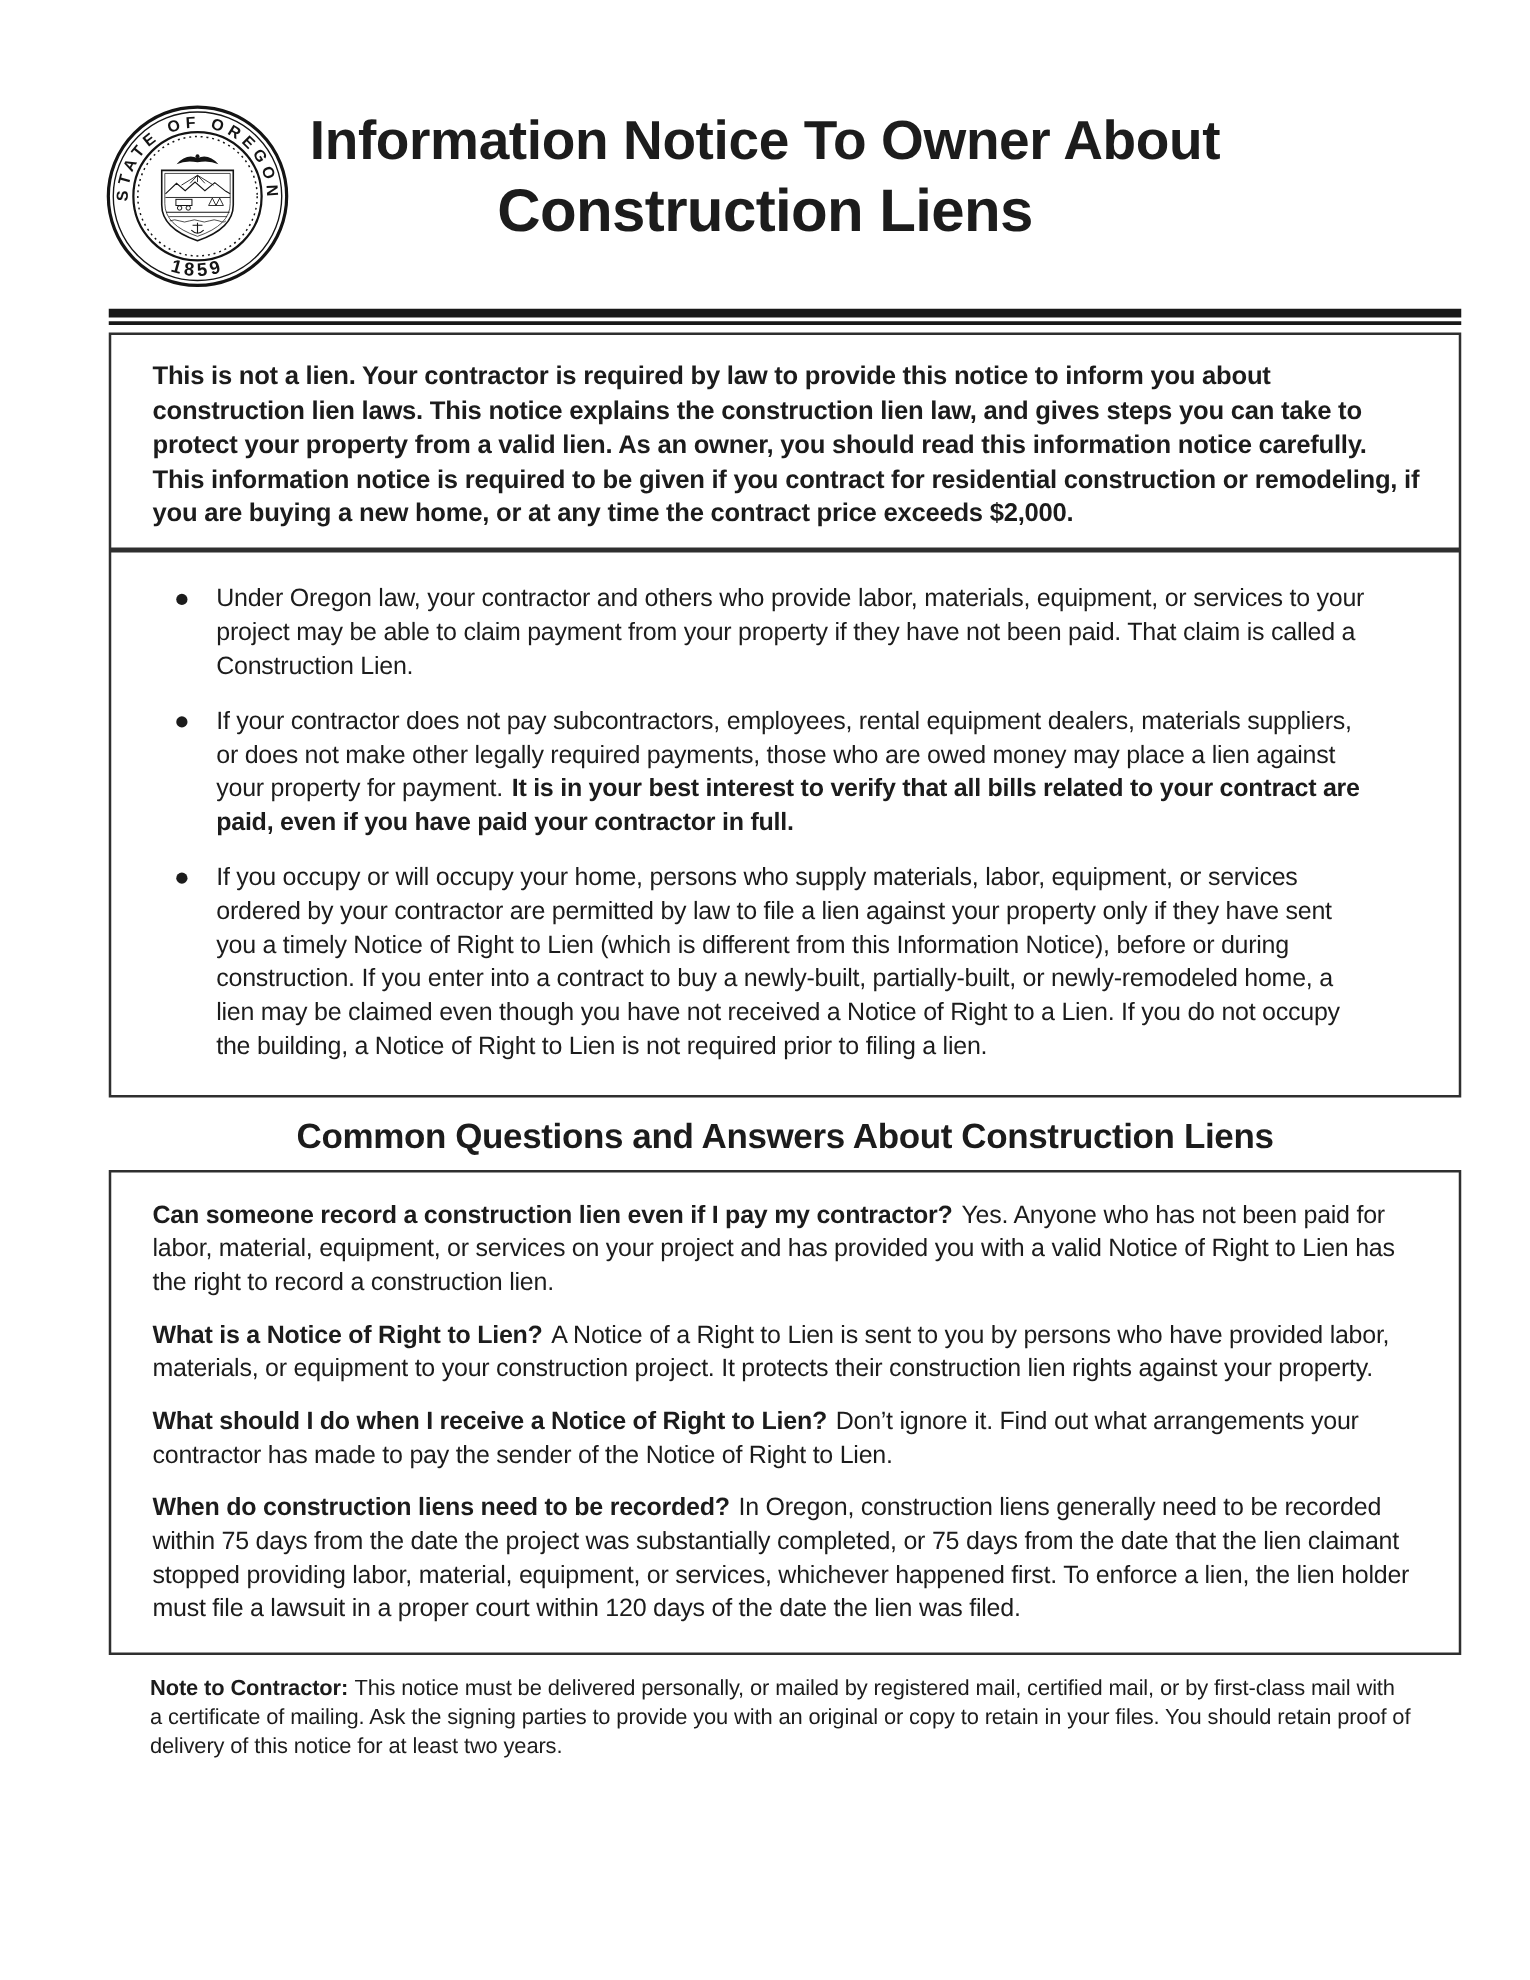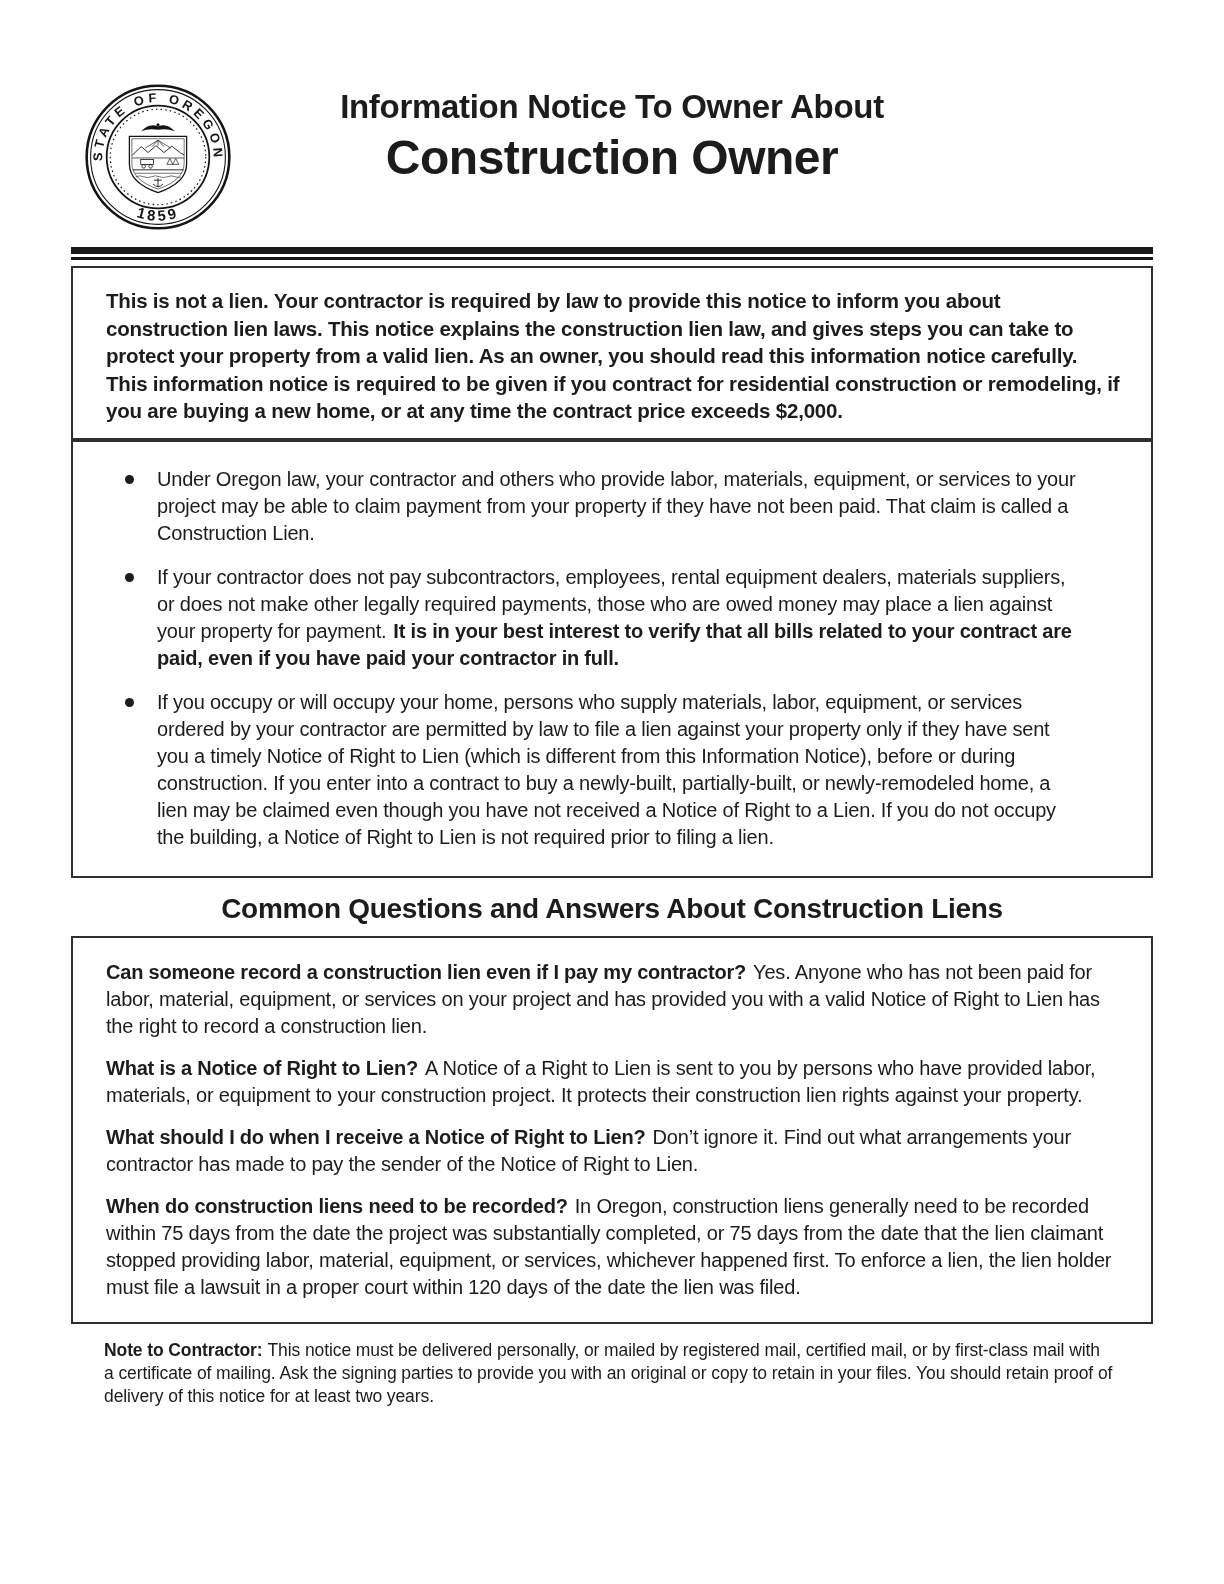--- a/index.html
+++ b/index.html
@@ -9,26 +9,26 @@
     height:1584px;
     background:#ffffff;
     overflow:hidden;
     font-family:"Liberation Sans", sans-serif;
     color:#1c1c1c;
   }
 
   
   .seal-wrap { position:absolute; top:82px; left:84px; width:148px; height:150px; }
   .header-titles { position:absolute; top:88px; left:0; width:100%; text-align:center; }
-  .title-line1 { font-size:33px; font-weight:700; letter-spacing:-0.3px; }
+  .title-line1 { font-size:44px; font-weight:700; letter-spacing:-0.3px; }
   .title-line2 { font-size:48px; font-weight:700; letter-spacing:-0.5px; margin-top:4px; }
   .title-line3 { font-size:23px; font-weight:700; margin-top:9px; }
 
   
-  .main { position:absolute; top:247px; left:71px; width:1082px; }
+  .main { position:absolute; top:247px; left:87px; width:1082px; }
 
   .double-rule {
     height:3px;
     border-top:7px solid #181818;
     border-bottom:3px solid #181818;
     margin-bottom:6px;
   }
 
   .box { border:2px solid #2f2f2f; background:#ffffff; box-sizing:border-box; }
 
@@ -95,21 +95,21 @@
         <path d="M49.5 88 H101" stroke-width="0.9"></path>
         <path d="M52 91.5 H99" stroke-width="0.6"></path>
         <path d="M52.5 95 Q56.5 93.2 60.5 95 T68.5 95 T76.5 95 T84.5 95 T92.5 95 T98 95" stroke-width="0.6"></path>
         <path d="M75 96.5 V105.5 M70 102.5 Q75 107.5 80 102.5 M71 98.5 H79" stroke-width="0.9"></path>
       </g>
     </svg>
   </div>
 
   <div class="header-titles">
     <div class="title-line1">Information Notice To Owner About</div>
-    <div class="title-line2">Construction Owner</div>
+    <div class="title-line2">Construction Liens</div>
   </div>
 
   <div class="main">
 
     <div class="double-rule"></div>
 
     <div class="box box-intro">
       <div class="intro-text">This is not a lien.  Your contractor is required by law to provide this notice to inform you about construction lien laws. This notice explains the construction lien law, and gives steps you can take to protect your property from a valid lien. As an owner, you should read this information notice carefully. This information notice is required to be given if you contract for residential construction or remodeling, if you are buying a new home, or at any time the contract price exceeds $2,000.</div>
     </div>
 

